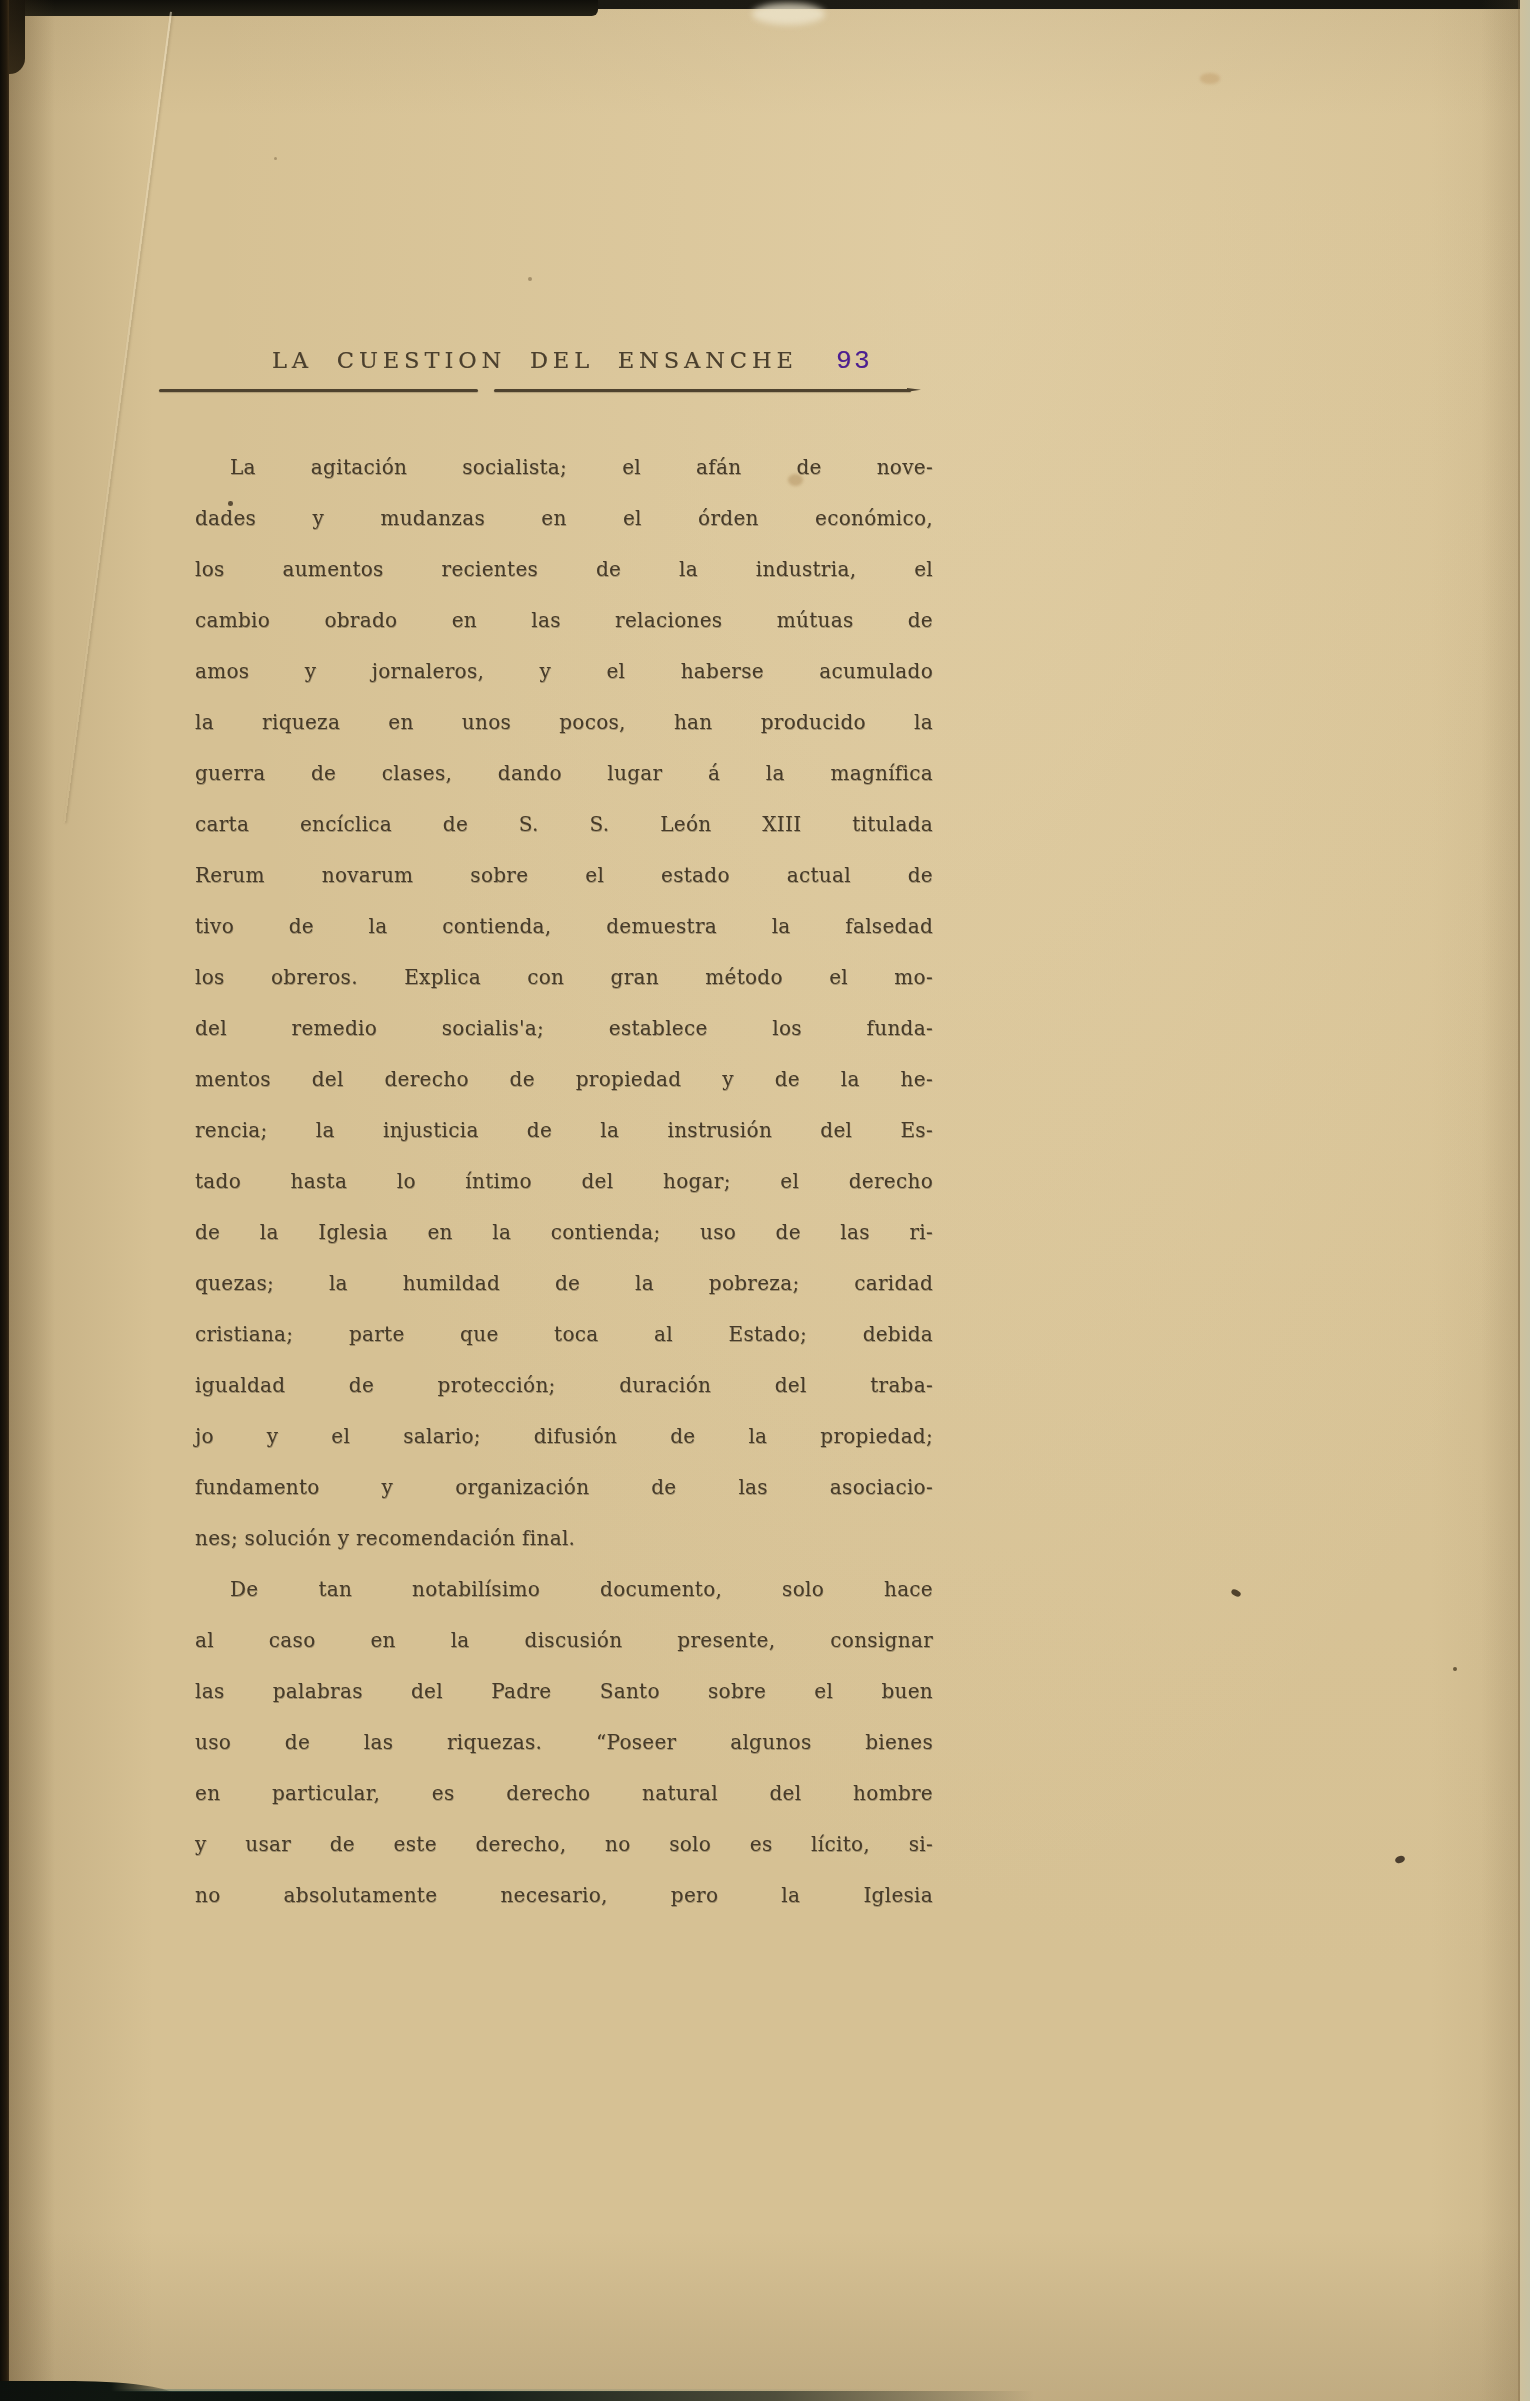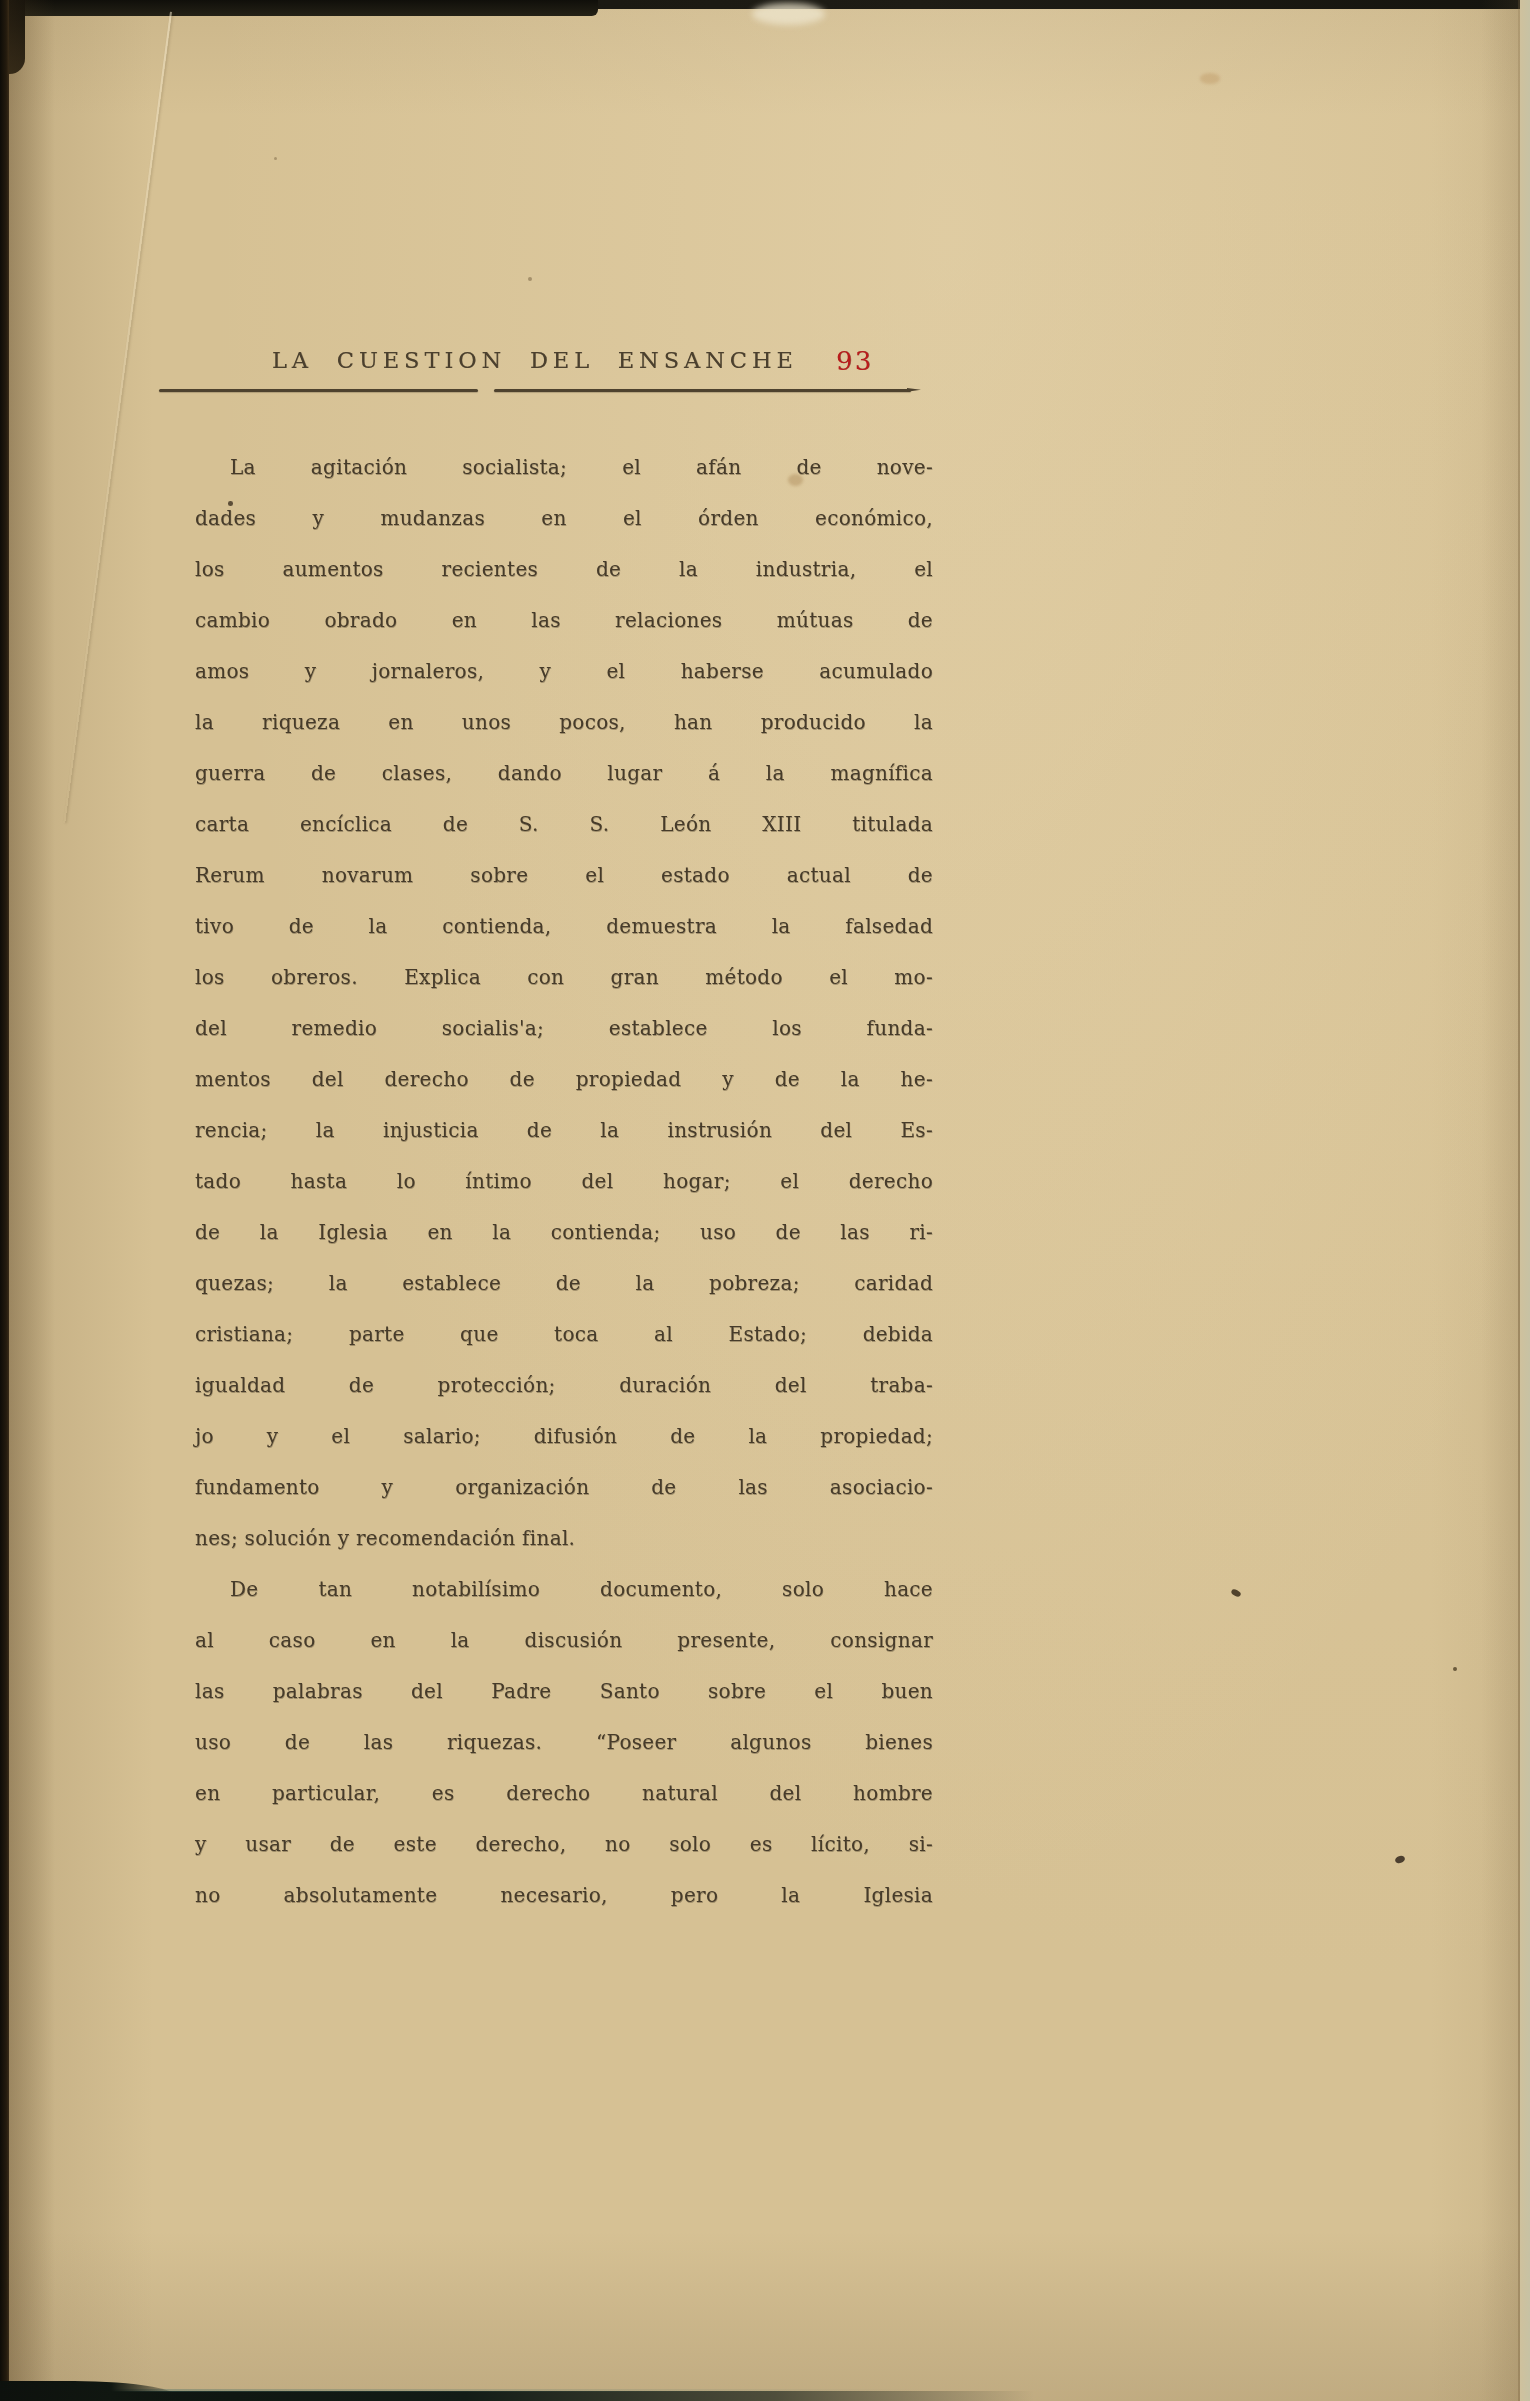--- a/index.html
+++ b/index.html
@@ -37,22 +37,22 @@
   .spk-c{left:1395px;top:1856px;width:10px;height:7px;background:#4c3f2f;transform:rotate(-18deg);}
   .spk-d{left:228px;top:501px;width:4.6px;height:4.6px;background:rgba(70,58,40,0.85);}
   .spk-e{left:528px;top:277px;width:3.9px;height:3.9px;background:rgba(100,80,50,0.45);}
   .spk-f{left:274px;top:157px;width:3.1px;height:3.1px;background:rgba(100,80,50,0.4);}
   .stain-a{left:788px;top:474px;width:15.4px;height:11.6px;background:rgba(152,112,58,0.32);filter:blur(1.5px);}
   .stain-b{left:752px;top:3.1px;width:73px;height:21.6px;background:rgba(238,229,206,0.75);filter:blur(3.1px);}
   .stain-c{left:1200px;top:73px;width:20px;height:10.8px;background:rgba(170,120,60,0.25);filter:blur(1.5px);}
 
   .running-title{position:absolute;left:272px;top:347px;font-size:22.4px;letter-spacing:5px;word-spacing:11.6px;
     color:#4b402e;text-shadow:0.4px 0.4px 0.6px rgba(70,58,40,0.45);}
-  .page-number{position:absolute;left:836px;top:346px;font-size:26px;letter-spacing:2.3px;color:#b91c1c;
-    text-shadow:0.4px 0.4px 0.6px rgba(70,58,40,0.45);}
+  .page-number{position:absolute;left:836px;top:346px;font-size:26px;letter-spacing:2.3px;color:#4c1d95;
+    text-shadow:0.4px 0.4px 0.6px rgba(70,58,40,0.45);font-family:Liberation Mono, monospace;}
   .rule{position:absolute;top:389px;height:3.1px;background:#4e422e;border-radius:1.5px;box-shadow:0 0.8px 0.8px rgba(78,66,46,0.35);}
   .rule-left{left:159px;width:319px;}
   .rule-right{left:494px;width:417px;}
   .rule-tip{position:absolute;left:907px;top:386px;width:14px;height:7.7px;background:#4e422e;
     clip-path:polygon(0 25%,100% 50%,0 75%);}
 
   .page-body{position:absolute;left:195px;top:442px;width:738px;font-size:20px;line-height:51px;
     color:#463b2a;letter-spacing:0.3px;text-shadow:0.5px 0.5px 0.5px rgba(70,58,38,0.38);}
   .line{text-align:justify;text-align-last:justify;height:51px;}
   .line.indent{text-indent:35px;}
@@ -100,21 +100,21 @@
   <div class="line">guerra de clases, dando lugar á la magnífica</div>
   <div class="line">carta encíclica de S. S. León XIII titulada</div>
   <div class="line"><span class="it">Rerum novarum</span><span> sobre el estado actual de</span></div>
   <div class="line">tivo de la contienda, demuestra la falsedad</div>
   <div class="line">los obreros. Explica con gran método el mo-</div>
   <div class="line">del remedio socialis'a; establece los funda-</div>
   <div class="line">mentos del derecho de propiedad y de la he-</div>
   <div class="line">rencia; la injusticia de la instrusión del Es-</div>
   <div class="line">tado hasta lo íntimo del hogar; el derecho</div>
   <div class="line">de la Iglesia en la contienda; uso de las ri-</div>
-  <div class="line">quezas; la establece de la pobreza; caridad</div>
+  <div class="line">quezas; la humildad de la pobreza; caridad</div>
   <div class="line">cristiana; parte que toca al Estado; debida</div>
   <div class="line">igualdad de protección; duración del traba-</div>
   <div class="line">jo y el salario; difusión de la propiedad;</div>
   <div class="line">fundamento y organización de las asociacio-</div>
   <div class="line end">nes; solución y recomendación final.</div>
   <div class="line indent">De tan notabilísimo documento, solo hace</div>
   <div class="line">al caso en la discusión presente, consignar</div>
   <div class="line">las palabras del Padre Santo sobre el buen</div>
   <div class="line">uso de las riquezas. “Poseer algunos bienes</div>
   <div class="line">en particular, es derecho natural del hombre</div>

